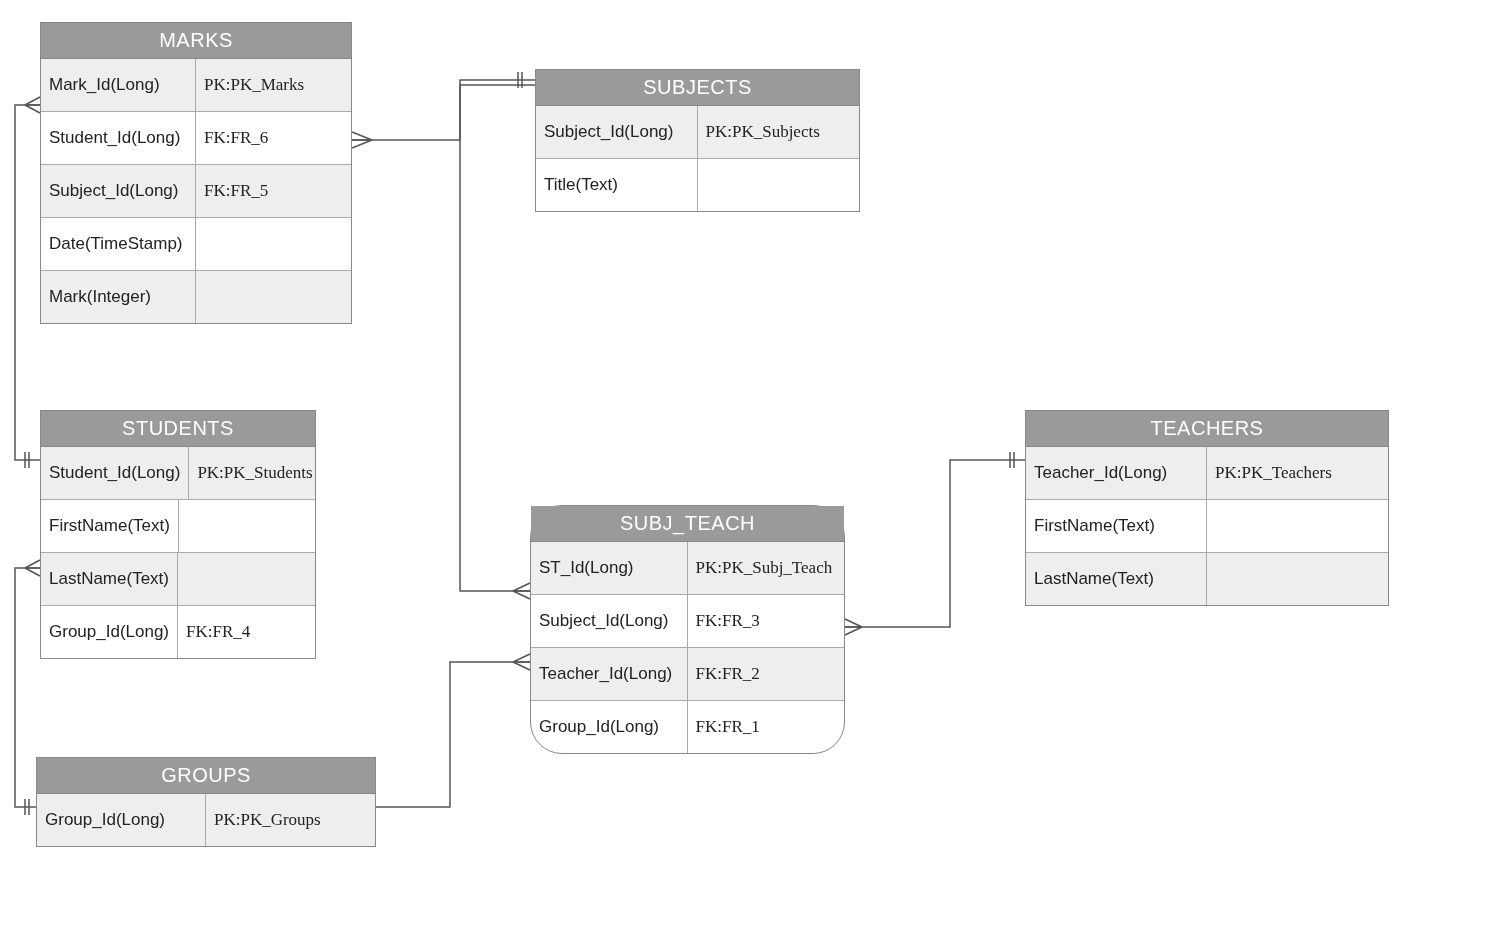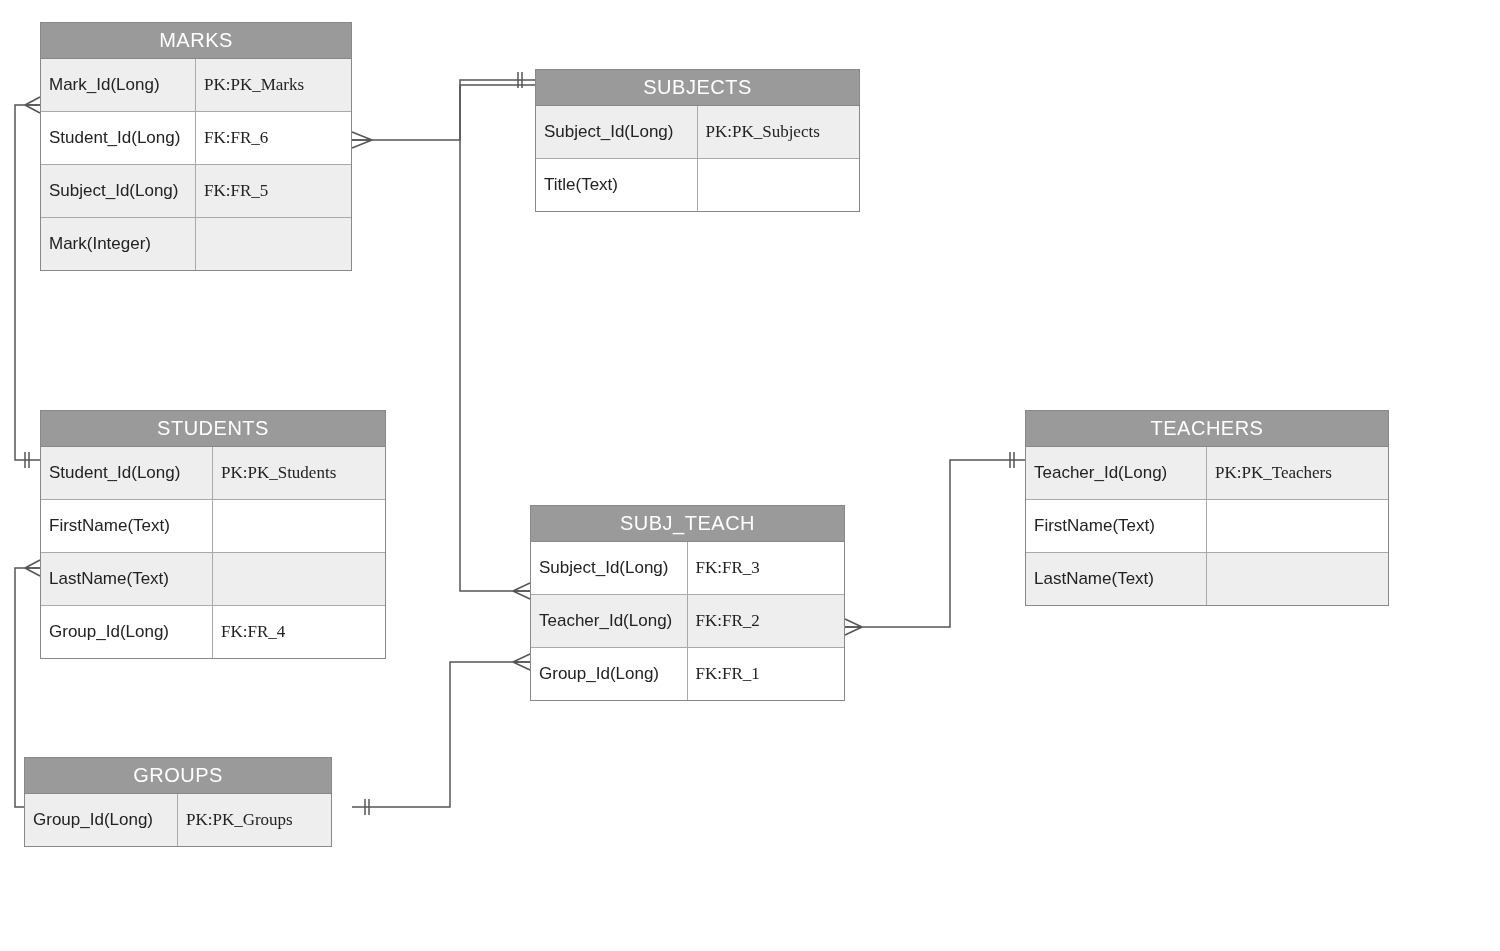--- a/index.html
+++ b/index.html
@@ -100,39 +100,43 @@
     <div class="cell-key">PK:PK_Marks</div>
   </div>
   <div class="entity-row">
     <div class="cell-field">Student_Id(Long)</div>
     <div class="cell-key">FK:FR_6</div>
   </div>
   <div class="entity-row row-alt">
     <div class="cell-field">Subject_Id(Long)</div>
     <div class="cell-key">FK:FR_5</div>
   </div>
+  <div class="entity-row">
+    <div class="cell-field">Date(TimeStamp)</div>
+    <div class="cell-key"></div>
+  </div>
   <div class="entity-row row-alt">
     <div class="cell-field">Mark(Integer)</div>
     <div class="cell-key"></div>
   </div>
 </div>
 
 <div class="entity" style="left:535px; top:22px; width:325px;margin-top:47px;">
   <div class="entity-header">SUBJECTS</div>
   <div class="entity-row row-alt">
     <div class="cell-field">Subject_Id(Long)</div>
     <div class="cell-key">PK:PK_Subjects</div>
   </div>
   <div class="entity-row">
     <div class="cell-field">Title(Text)</div>
     <div class="cell-key"></div>
   </div>
 </div>
 
-<div class="entity" style="left:40px; top:410px; width:346px;">
+<div class="entity" style="left:40px; top:410px; width:276px;">
   <div class="entity-header">STUDENTS</div>
   <div class="entity-row row-alt">
     <div class="cell-field">Student_Id(Long)</div>
     <div class="cell-key">PK:PK_Students</div>
   </div>
   <div class="entity-row">
     <div class="cell-field">FirstName(Text)</div>
     <div class="cell-key"></div>
   </div>
   <div class="entity-row row-alt">
@@ -154,35 +158,39 @@
   <div class="entity-row">
     <div class="cell-field">FirstName(Text)</div>
     <div class="cell-key"></div>
   </div>
   <div class="entity-row row-alt">
     <div class="cell-field">LastName(Text)</div>
     <div class="cell-key"></div>
   </div>
 </div>
 
-<div class="entity" style="left:530px; top:505px; width:315px;">
+<div class="entity" style="left:530px; top:505px; width:315px;border-radius:32px;">
   <div class="entity-header">SUBJ_TEACH</div>
+  <div class="entity-row row-alt">
+    <div class="cell-field">ST_Id(Long)</div>
+    <div class="cell-key">PK:PK_Subj_Teach</div>
+  </div>
   <div class="entity-row">
     <div class="cell-field">Subject_Id(Long)</div>
     <div class="cell-key">FK:FR_3</div>
   </div>
   <div class="entity-row row-alt">
     <div class="cell-field">Teacher_Id(Long)</div>
     <div class="cell-key">FK:FR_2</div>
   </div>
   <div class="entity-row">
     <div class="cell-field">Group_Id(Long)</div>
     <div class="cell-key">FK:FR_1</div>
   </div>
 </div>
 
-<div class="entity" style="left:24px; top:757px; width:308px;">
+<div class="entity" style="left:36px; top:757px; width:340px;">
   <div class="entity-header">GROUPS</div>
   <div class="entity-row row-alt">
     <div class="cell-field">Group_Id(Long)</div>
     <div class="cell-key">PK:PK_Groups</div>
   </div>
 </div>
 
 </body></html>

